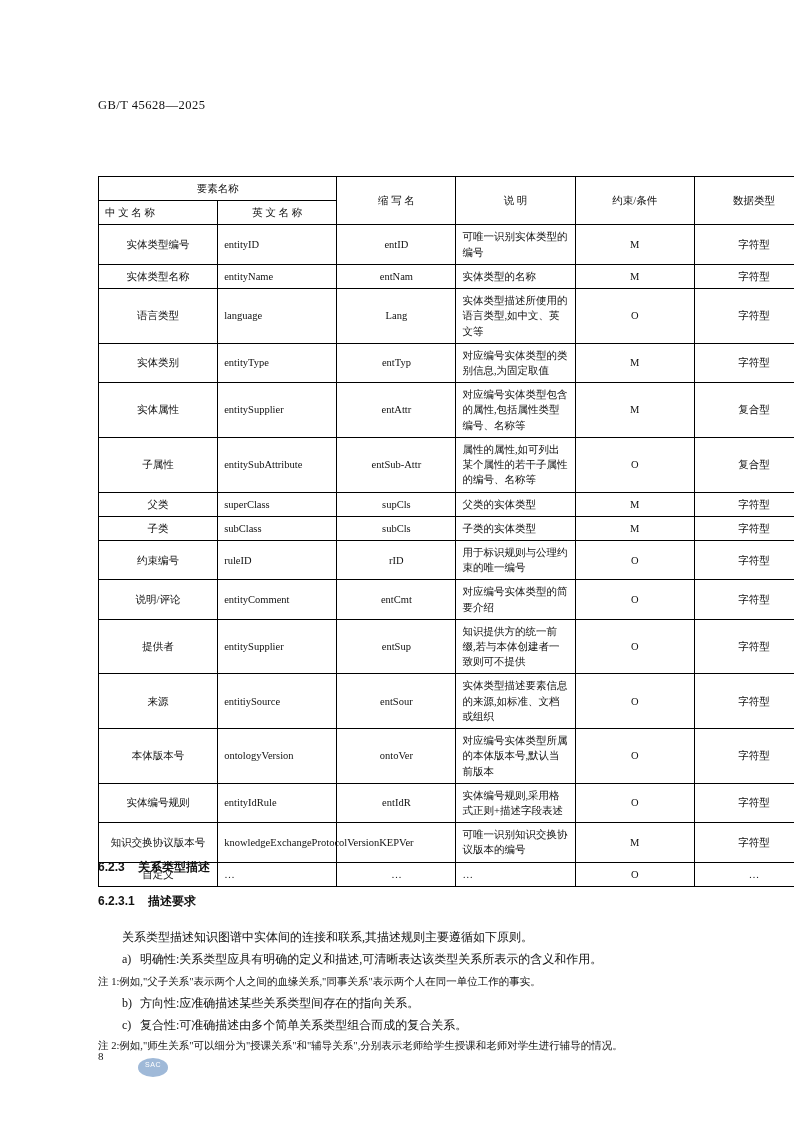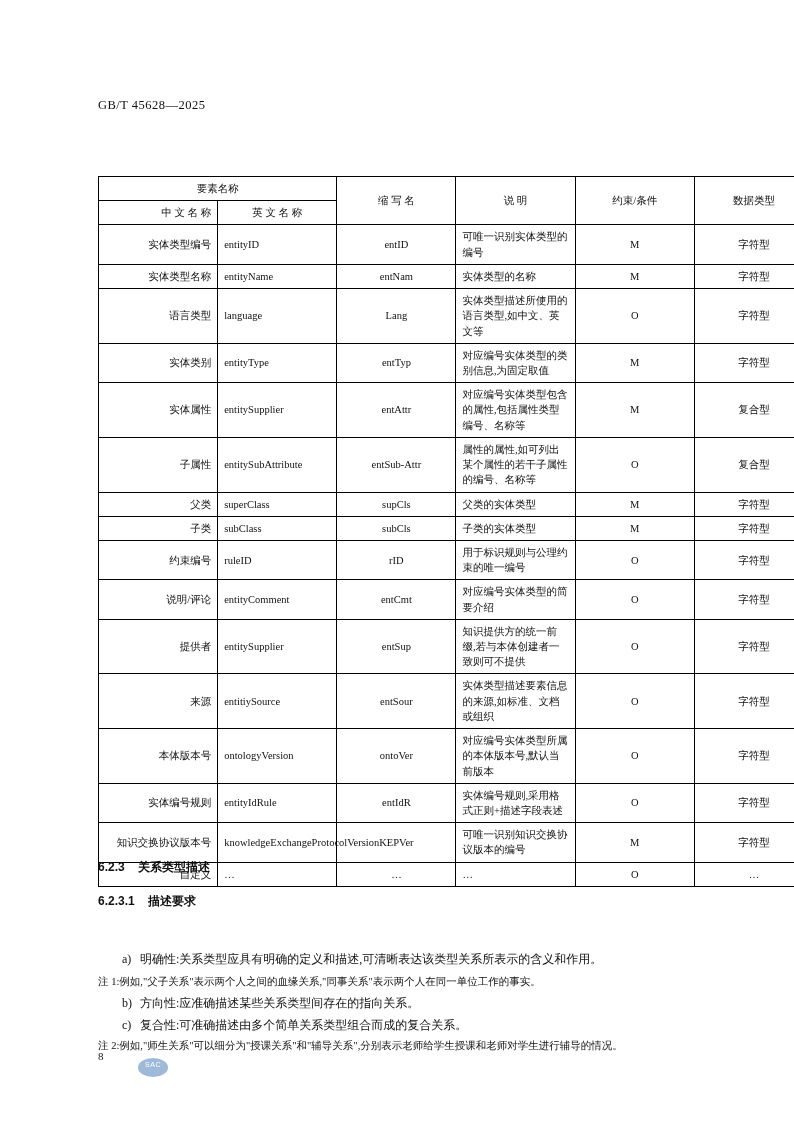--- a/index.html
+++ b/index.html
@@ -50,21 +50,21 @@
     table-layout: fixed;
     font-size: 10.5px;
   }
   table.main td, table.main th {
     border: 0.8px solid #000;
     padding: 4px 6px;
     vertical-align: middle;
     font-weight: normal;
     line-height: 1.45;
   }
-  .c-cn { width: 98px; text-align: right; padding-left: 8px;}
+  .c-cn { width: 98px; text-align: center; padding-left: 8px;}
   .c-en { width: 112px; text-align: left; padding-left: 8px;}
   .c-abbr { width: 62px; text-align: center; }
   .c-desc { text-align: left; padding-left: 8px;}
   .c-cons { width: 60px; text-align: center; }
   .c-type { width: 62px; text-align: center; }
   .hdr-group { text-align: center; }
   .hdr { text-align: center; }
   .sec-head {
     position: absolute;
     left: 82px;
@@ -153,21 +153,21 @@
   <table class="main">
     <thead>
       <tr>
         <th class="hdr-group" colspan="2">要素名称</th>
         <th class="hdr" rowspan="2">缩 写 名</th>
         <th class="hdr" rowspan="2">说 明</th>
         <th class="hdr" rowspan="2">约束/条件</th>
         <th class="hdr" rowspan="2">数据类型</th>
       </tr>
       <tr>
-        <th class="hdr c-cn" style="text-align:right">中 文 名 称</th>
+        <th class="hdr c-cn" style="text-align:left">中 文 名 称</th>
         <th class="hdr c-en" style="text-align:center">英 文 名 称</th>
       </tr>
     </thead>
     <tbody>
       <tr>
         <td class="c-cn">实体类型编号</td>
         <td class="c-en">entityID</td>
         <td class="c-abbr">entID</td>
         <td class="c-desc">可唯一识别实体类型的编号</td>
         <td class="c-cons">M</td>
@@ -301,20 +301,21 @@
     &nbsp;&nbsp;
     <span>关系类型描述</span>
   </div>
 
   <div class="sec-head" id="sec-6231">
     <span>6.2.3.1</span>
     &nbsp;&nbsp;
     <span>描述要求</span>
   </div>
 
+  <div class="para indent2 p1">关系类型描述知识图谱中实体间的连接和联系,其描述规则主要遵循如下原则。</div>
 
   <div class="item p2">
     <span class="lbl">a)</span><span class="txt">明确性:关系类型应具有明确的定义和描述,可清晰表达该类型关系所表示的含义和作用。</span>
   </div>
 
   <div class="note n1">注 1:例如,"父子关系"表示两个人之间的血缘关系,"同事关系"表示两个人在同一单位工作的事实。</div>
 
   <div class="item p4">
     <span class="lbl">c)</span><span class="txt">复合性:可准确描述由多个简单关系类型组合而成的复合关系。</span>
   </div>

